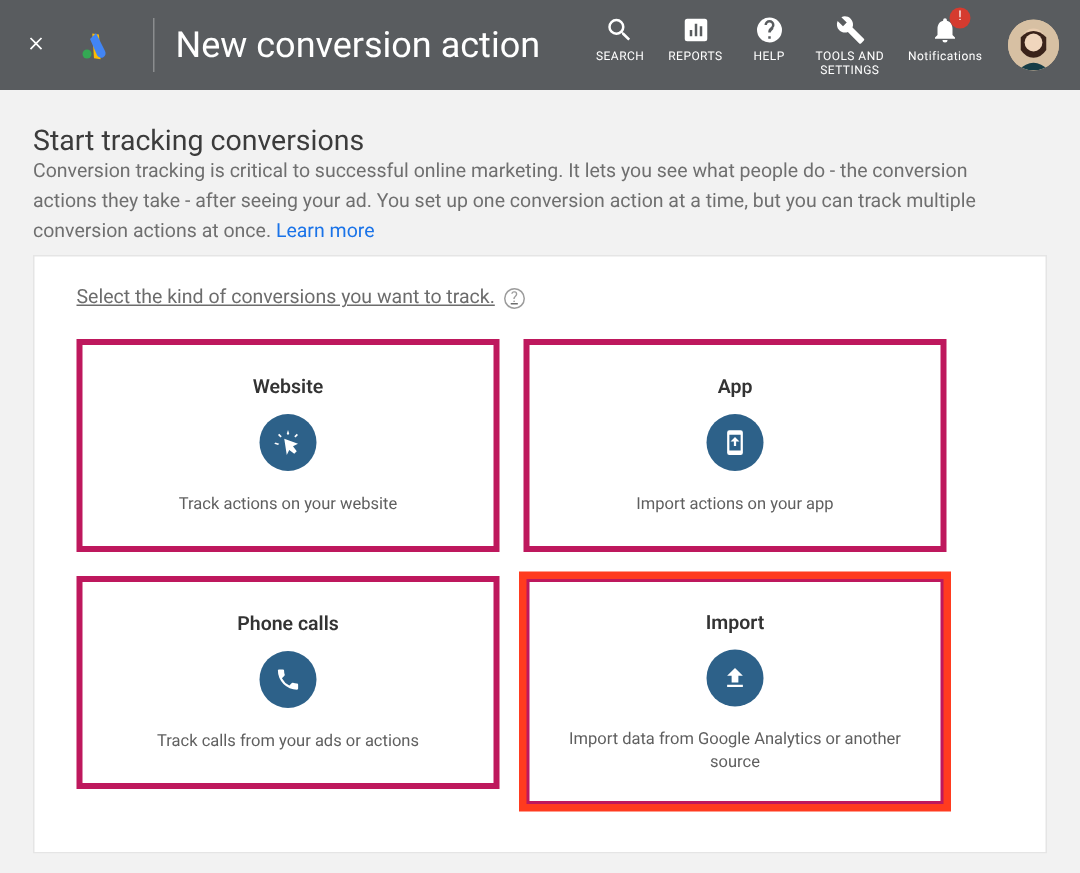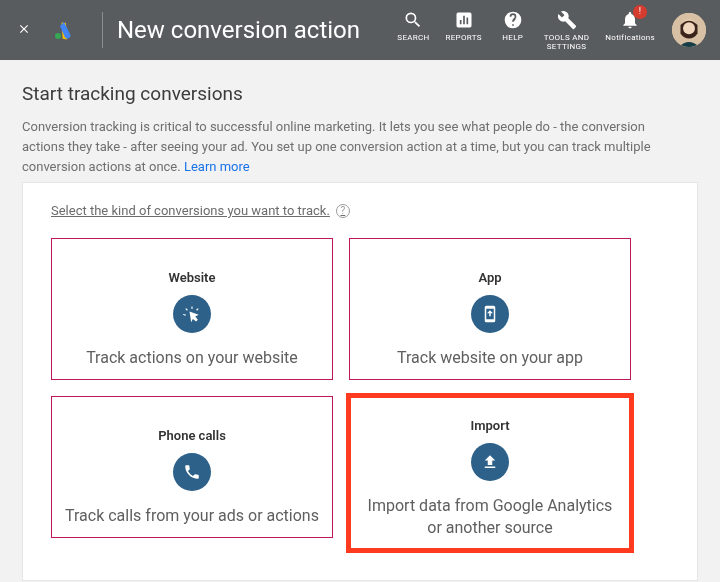--- a/index.html
+++ b/index.html
@@ -81,21 +81,20 @@
   }
   .avatar svg { display:block; }
 
   .content {
     padding: 22px 22px 34px 22px;
   }
   .main-heading {
     font-size: 19px;
     color: #3c3c3c;
     font-weight: 400;
-    margin-bottom: 12px;
   }
   .intro {
     font-size: 13px;
     color: #6f6f6f;
     line-height: 1.55;
     margin-bottom: 5px;
     max-width: 660px;
   }
   .intro .learn-more {
     color: #1a73e8;
@@ -122,24 +121,24 @@
     display: inline-flex; align-items: center; justify-content: center;
     margin-left: 6px;
   }
   .cards {
     display: grid;
     grid-template-columns: 1fr 1fr;
     gap: 16px;
     max-width: 580px;
   }
   .card {
-    border: 1px solid #be185d;
+    border: 4px solid #be185d;
     height: 142px;
     display: flex; flex-direction: column;
-    align-items: center; justify-content: flex-end;
+    align-items: center; justify-content: center;
     text-align: center;
     cursor: pointer;
     padding: 10px 12px;
     background: #fff;
   }
   .card.highlight {
     outline: 5px solid #ff3b1f;
     outline-offset: -2px;
     height: 154px;
   }
@@ -151,21 +150,21 @@
   }
   .card-icon {
     width: 38px; height: 38px;
     border-radius: 50%;
     background: #2d6189;
     display: flex; align-items: center; justify-content: center;
     margin-bottom: 14px;
   }
   .card-icon svg { fill: #fff; }
   .card-desc {
-    font-size: 16px;
+    font-size: 11px;
     color: #5f5f5f;
     line-height: 1.4;
   }
 </style>
 </head>
 <body>
 
 <div class="topbar">
   <div class="close-x">
     <span>
@@ -263,21 +262,21 @@
         <div class="card-desc">Track actions on your website</div>
       </div>
 
       <div class="card">
         <div class="card-title">App</div>
         <div class="card-icon">
           <svg width="18" height="20" viewBox="0 0 24 24">
               <path d="M17 1H7a2 2 0 0 0-2 2v18a2 2 0 0 0 2 2h10a2 2 0 0 0 2-2V3a2 2 0 0 0-2-2zm0 18H7V5h10zM12 7l-4 4h3v4h2v-4h3z"></path>
             </svg>
         </div>
-        <div class="card-desc">Track website on your app</div>
+        <div class="card-desc">Import actions on your app</div>
       </div>
 
       <div class="card">
         <div class="card-title">Phone calls</div>
         <div class="card-icon">
           <svg width="18" height="18" viewBox="0 0 24 24">
               <path d="M6.62 10.79a15.053 15.053 0 0 0 6.59 6.59l2.2-2.2a1 1 0 0 1 1.02-.24 11.36 11.36 0 0 0 3.57.57 1 1 0 0 1 1 1V20a1 1 0 0 1-1 1A17 17 0 0 1 3 4a1 1 0 0 1 1-1h3.5a1 1 0 0 1 1 1 11.36 11.36 0 0 0 .57 3.57 1 1 0 0 1-.24 1.02z"></path>
             </svg>
         </div>
         <div class="card-desc">Track calls from your ads or actions</div>

